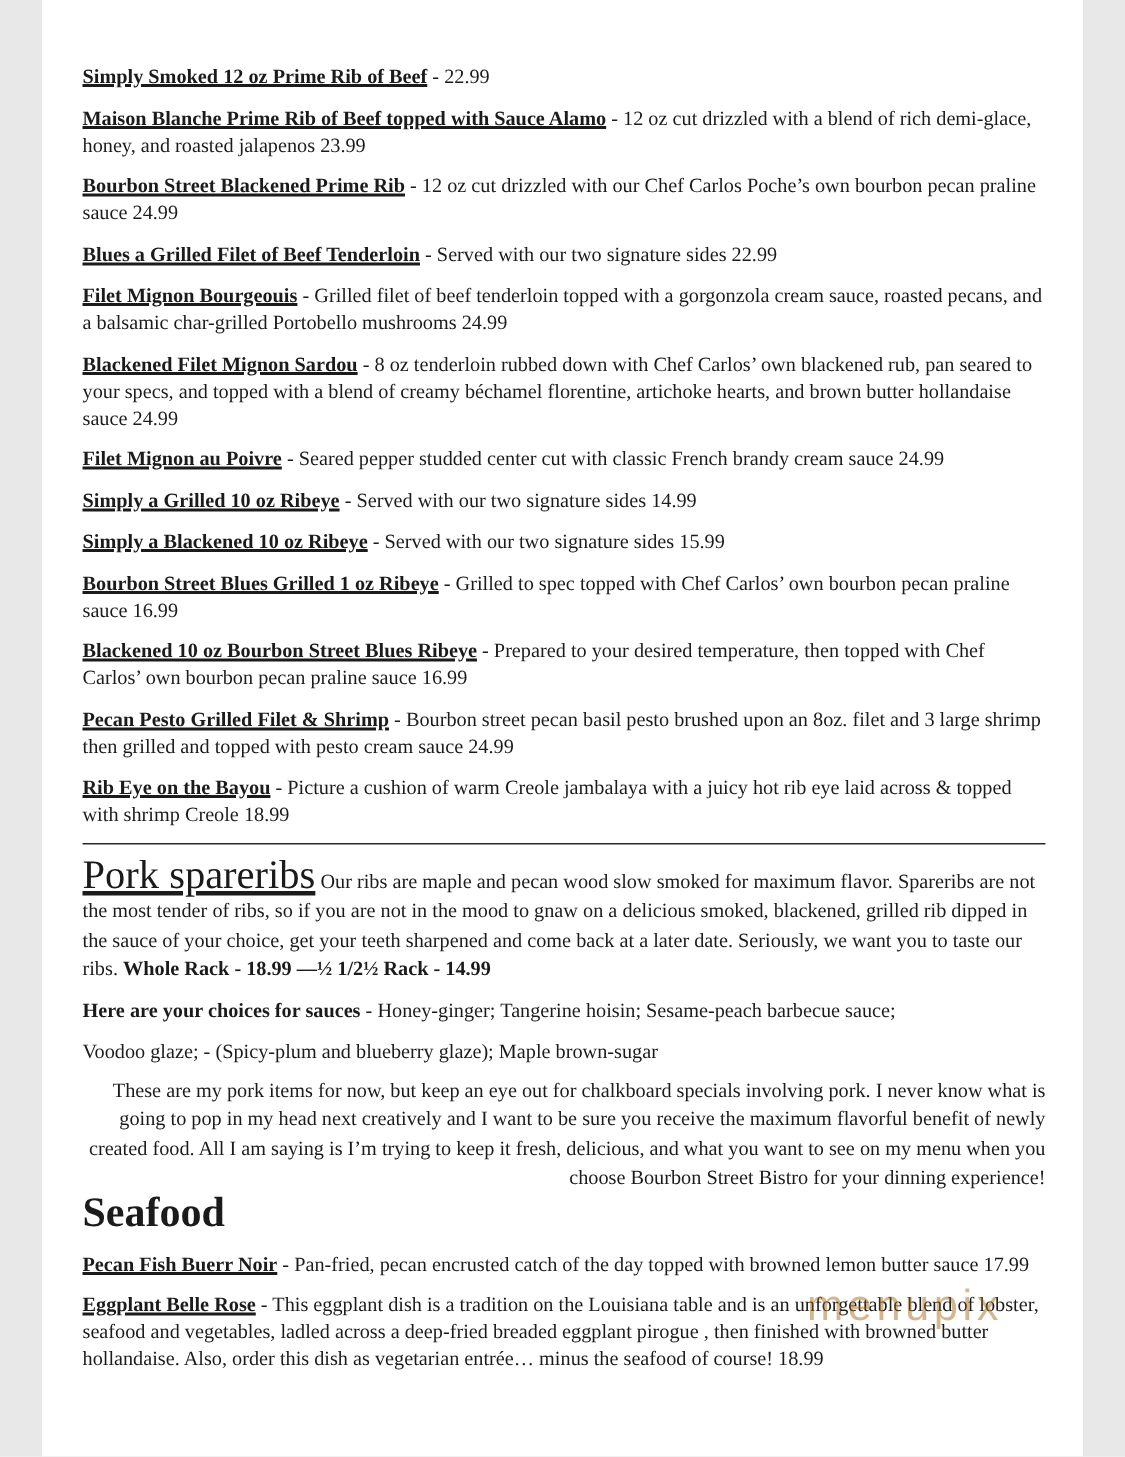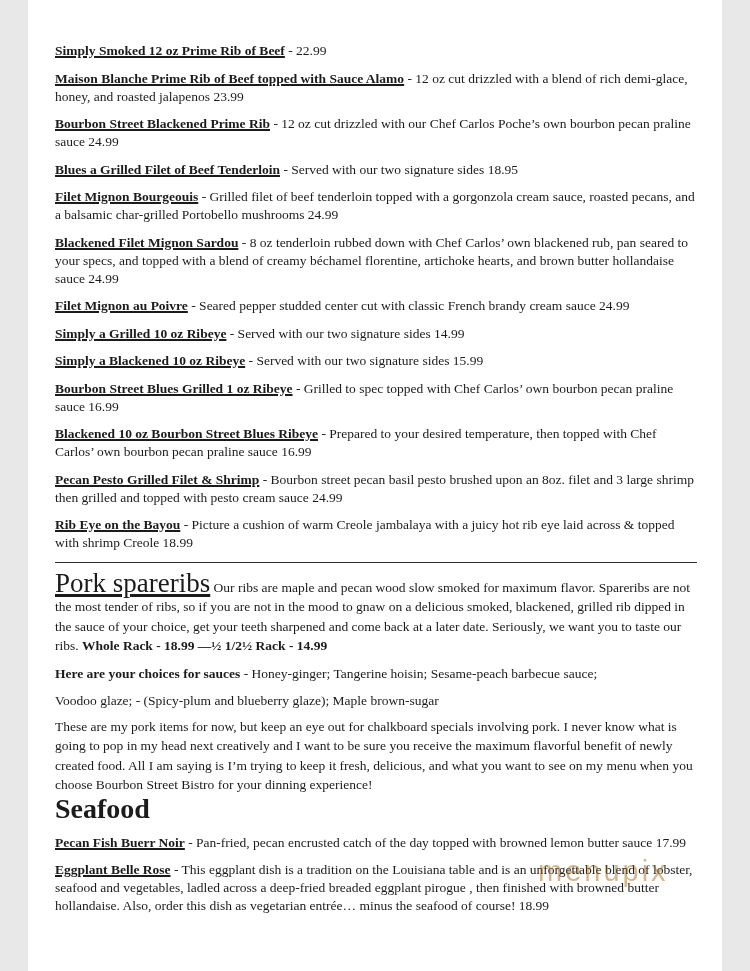--- a/index.html
+++ b/index.html
@@ -31,21 +31,21 @@
   .pork-para { margin:0; line-height:19.5px; }
   .runin-heading {
     font-size:27px;
     line-height:26px;
     font-weight:400;
     text-decoration:underline;
     text-decoration-thickness:2.5px;
   }
   .bold { font-weight:700; }
   .center-line { text-align:left; margin:8px 0 0 0; line-height:19px; }
-  .note-para { margin:7px 0 0 0; line-height:19.5px; }
+  .note-para { margin:7px 0 0 0; line-height:19.5px;text-align:right; }
   .seafood-heading {
     font-size:28px;
     line-height:26px;
     font-weight:700;
     text-decoration-thickness:2.5px;
     margin:1px 0 12px 0;
   }
   .watermark {
     position:absolute;
     left:510px; top:855px;
@@ -59,21 +59,21 @@
 </style>
 </head>
 <body>
 
 <div class="page">
   <div class="content">
 
     <p class="item"><span class="item-name">Simply Smoked 12 oz Prime Rib of Beef</span><span> -  22.99</span></p>
     <p class="item"><span class="item-name">Maison Blanche Prime Rib of Beef topped with Sauce Alamo</span><span> - 12 oz cut drizzled with a blend of rich demi-glace, honey, and roasted  jalapenos  23.99</span></p>
     <p class="item"><span class="item-name">Bourbon Street Blackened Prime Rib</span><span> - 12 oz cut drizzled with our Chef Carlos Poche’s own bourbon pecan praline sauce  24.99</span></p>
-    <p class="item"><span class="item-name">Blues a Grilled Filet of Beef Tenderloin</span><span> - Served with our two signature sides  18.95</span></p>
+    <p class="item"><span class="item-name">Blues a Grilled Filet of Beef Tenderloin</span><span> - Served with our two signature sides  22.99</span></p>
     <p class="item"><span class="item-name">Filet Mignon Bourgeouis</span><span> - Grilled filet of beef tenderloin topped with a gorgonzola cream sauce, roasted pecans, and a balsamic char-grilled Portobello mushrooms  24.99</span></p>
     <p class="item"><span class="item-name">Blackened Filet Mignon Sardou</span><span> - 8 oz tenderloin rubbed down with Chef Carlos’ own blackened rub, pan seared to your specs, and topped with a blend of creamy béchamel florentine, artichoke hearts, and brown butter hollandaise sauce  24.99</span></p>
     <p class="item"><span class="item-name">Filet Mignon au Poivre</span><span> - Seared pepper studded center cut with classic French brandy cream sauce  24.99</span></p>
     <p class="item"><span class="item-name">Simply a Grilled 10 oz Ribeye</span><span> - Served with our two signature sides  14.99</span></p>
     <p class="item"><span class="item-name">Simply a Blackened 10 oz Ribeye</span><span> - Served with our two signature sides  15.99</span></p>
     <p class="item"><span class="item-name">Bourbon Street Blues Grilled 1 oz Ribeye</span><span> - Grilled to spec topped with Chef Carlos’ own bourbon pecan praline sauce  16.99</span></p>
     <p class="item"><span class="item-name">Blackened  10 oz Bourbon Street Blues Ribeye</span><span> - Prepared to your desired temperature, then topped with Chef Carlos’ own bourbon pecan praline sauce  16.99</span></p>
     <p class="item"><span class="item-name">Pecan Pesto Grilled Filet &amp; Shrimp</span><span> - Bourbon street pecan basil pesto brushed upon an 8oz. filet and 3 large shrimp then grilled and topped with pesto cream sauce  24.99</span></p>
     <p class="item"><span class="item-name">Rib Eye on the Bayou</span><span> - Picture a cushion of warm Creole jambalaya with a juicy hot rib eye laid across &amp; topped with shrimp Creole  18.99</span></p>
 

